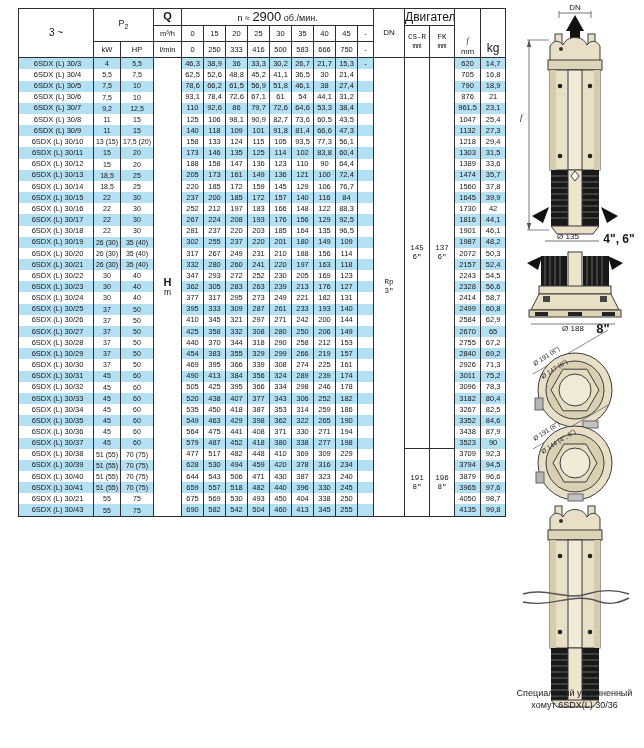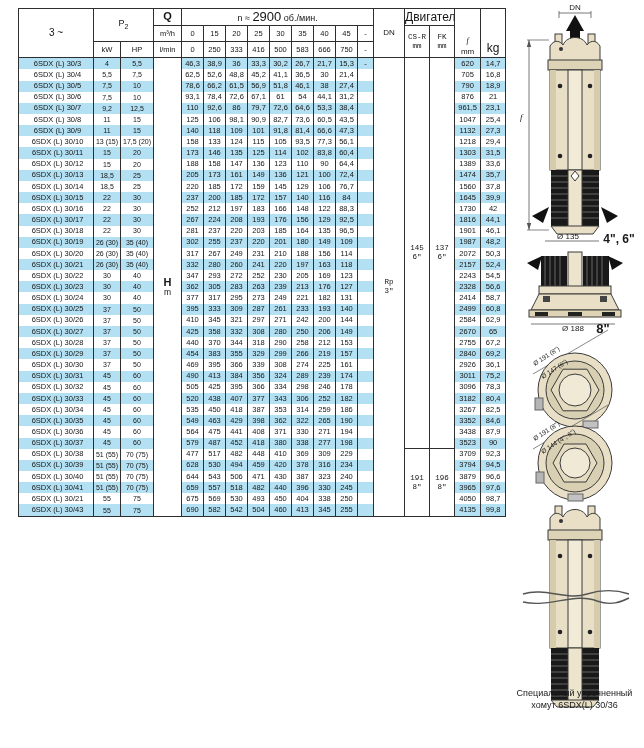--- a/index.html
+++ b/index.html
@@ -582,21 +582,21 @@
           <td>469</td>
           <td>395</td>
           <td>366</td>
           <td>339</td>
           <td>308</td>
           <td>274</td>
           <td>225</td>
           <td>161</td>
           <td></td>
           <td>2926</td>
-          <td>36,1</td>
+          <td>71,3</td>
         </tr>
         <tr class="blue">
           <td class="model">6SDX (L) 30/31</td>
           <td class="kwhp">45</td>
           <td class="kwhp">60</td>
           <td>490</td>
           <td>413</td>
           <td>384</td>
           <td>356</td>
           <td>324</td>

